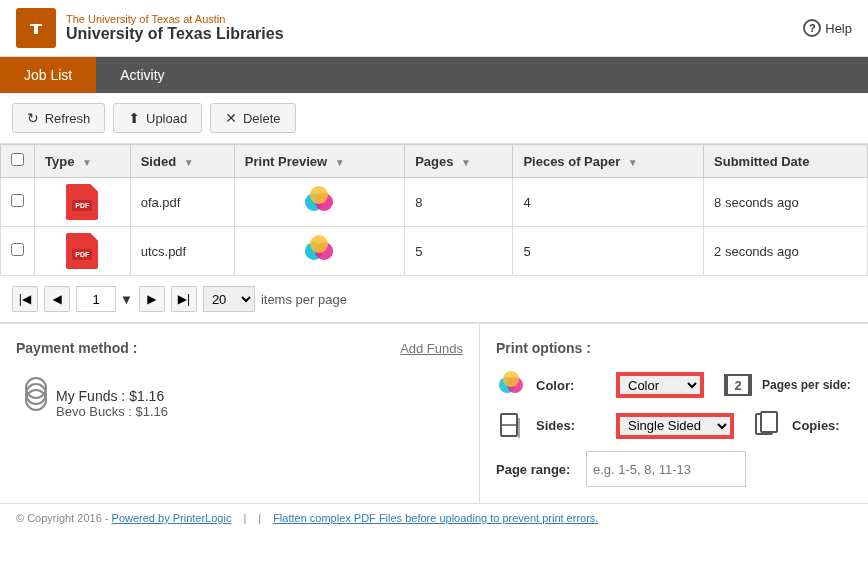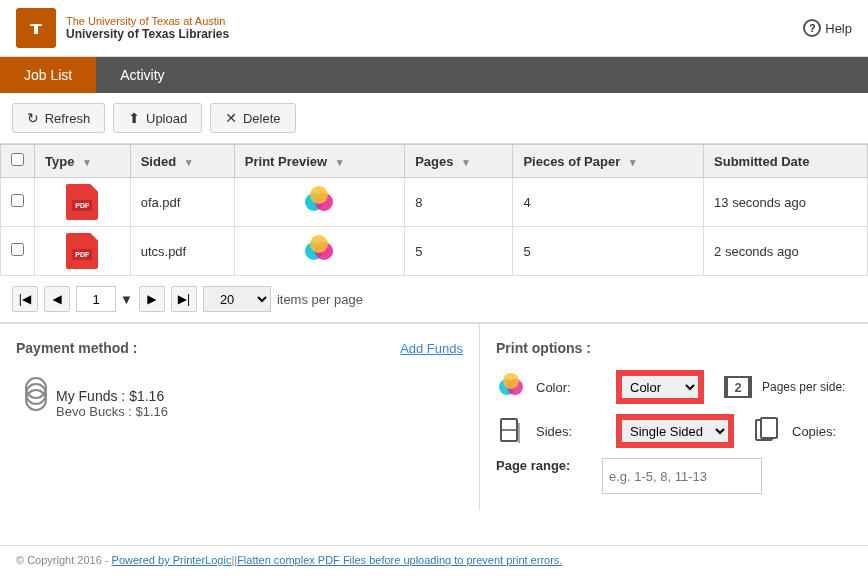--- a/index.html
+++ b/index.html
@@ -4,21 +4,21 @@
   <style>
     * { box-sizing: border-box; margin: 0; padding: 0; }
     body { font-family: Arial, sans-serif; font-size: 13px; background: #fff; color: #333; width: 868px; min-height: 579px; overflow-x: hidden; }
 
     
     .header { display: flex; align-items: center; justify-content: space-between; padding: 8px 16px; border-bottom: 1px solid #ddd; background: #fff; }
     .logo-area { display: flex; align-items: center; gap: 10px; }
     .logo-shield { width: 40px; height: 40px; background: #bf5700; border-radius: 3px; display: flex; align-items: center; justify-content: center; color: #fff; font-size: 18px; font-weight: bold; }
     .logo-text { display: flex; flex-direction: column; }
     .logo-text .univ { font-size: 11px; color: #bf5700; }
-    .logo-text .libraries { font-size: 12px; font-weight: bold; color: #333; }
+    .logo-text .libraries { font-size: 16px; font-weight: bold; color: #333; }
     .header-right { display: flex; align-items: center; gap: 16px; }
     .help-btn { display: flex; align-items: center; gap: 4px; font-size: 13px; color: #333; cursor: pointer; }
     .help-icon { width: 18px; height: 18px; border-radius: 50%; border: 2px solid #555; display: flex; align-items: center; justify-content: center; font-size: 11px; font-weight: bold; }
 
     
     .nav-tabs { display: flex; background: #555; }
     .nav-tab { padding: 10px 24px; font-size: 14px; color: #fff; cursor: pointer; }
     .nav-tab.active { background: #bf5700; color: #fff; }
 
     
@@ -42,49 +42,49 @@
     .file-icon { display: flex; align-items: center; justify-content: center; gap: 4px; }
     .pdf-box { width: 32px; height: 36px; background: #e53935; color: #fff; font-size: 8px; font-weight: bold; border-radius: 2px; display: flex; flex-direction: column; align-items: center; justify-content: center; position: relative; }
     .pdf-box::before { content: ''; position: absolute; top: 0; right: 0; width: 8px; height: 8px; background: #fff; clip-path: polygon(100% 0, 0 0, 100% 100%); }
     .pdf-box-inner { background: #c62828; padding: 2px 3px; font-size: 7px; border-radius: 1px; margin-top: 6px; }
 
     
     .pagination { display: flex; align-items: center; gap: 6px; padding: 10px 12px; border-bottom: 1px solid #ddd; }
     .page-btn { width: 26px; height: 26px; border: 1px solid #ccc; background: #f5f5f5; cursor: pointer; display: flex; align-items: center; justify-content: center; font-size: 12px; border-radius: 2px; }
     .page-input-wrap { display: flex; align-items: center; gap: 4px; }
     .page-input { width: 40px; height: 26px; border: 1px solid #ccc; text-align: center; font-size: 13px; }
-    .per-page-select { height: 26px; border: 1px solid #ccc; font-size: 13px; padding: 0 12px; }
+    .per-page-select { height: 26px; border: 1px solid #ccc; font-size: 13px; padding: 0 4px; }
     .per-page-label { font-size: 13px; color: #555; }
 
     
     .bottom-panels { display: flex; border-top: 1px solid #ddd; }
     .payment-panel { flex: 0 0 480px; padding: 16px; border-right: 1px solid #ddd; }
     .payment-header { display: flex; align-items: center; justify-content: space-between; margin-bottom: 16px; }
     .payment-title { font-size: 14px; font-weight: bold; color: #555; }
-    .add-funds-link { color: #3b82f6; text-decoration: underline; cursor: pointer; font-size: 13px; }
+    .add-funds-link { color: #737373; text-decoration: underline; cursor: pointer; font-size: 13px; }
     .funds-info { display: flex; align-items: flex-end; }
     .funds-icon { font-size: 28px; color: #777; }
     .funds-text { font-size: 14px; }
     .bevo-bucks { font-size: 13px; color: #555; }
 
     .print-panel { flex: 1; padding: 16px; }
     .print-panel-title { font-size: 14px; font-weight: bold; color: #555; margin-bottom: 14px; }
     .print-options-grid { display: flex; flex-direction: column; gap: 10px; }
     .print-option-row { display: flex; align-items: center; gap: 10px; }
     .option-icon { width: 30px; height: 30px; display: flex; align-items: center; justify-content: center; }
-    .option-label { font-size: 13px; font-weight: normal; width: 70px; }
+    .option-label { font-size: 13px; font-weight: bold; width: 70px; }
     .option-control { flex: 1; }
-    .option-control select { width: 100%; height: 34px; border: 6px solid #ef4444; font-size: 13px; padding: 0 4px; }
-
-    
-    .page-range-row { display: flex; align-items: flex-start; gap: 26px; }
+    .option-control select { width: 100%; height: 26px; border: 4px solid #ef4444; font-size: 13px; padding: 0 4px; }
+
+    
+    .page-range-row { display: flex; align-items: center; gap: 10px; }
     .page-range-label { font-size: 13px; font-weight: bold; width: 80px; }
 
     
-    .footer { padding: 8px 16px; font-size: 11px; color: #555; border-top: 1px solid #ddd; display: flex; flex-wrap: wrap; margin-top: 35px; }
+    .footer { padding: 8px 16px; font-size: 11px; color: #555; border-top: 1px solid #ddd; display: flex; gap: 12px; flex-wrap: wrap; }
     .footer a { color: #337ab7; text-decoration: underline; cursor: pointer; }
     .footer span { color: #888; }
 
     
     .pages-per-side-icon { width: 28px; height: 22px; border: 2px solid #555; display: flex; align-items: center; justify-content: center; font-size: 14px; font-weight: bold; color: #555; }
   </style>
 </head>
 <body>
 
 <div class="header">
@@ -181,21 +181,21 @@
         <div class="color-circles">
           <svg width="36" height="36" viewBox="0 0 36 36">
             <circle cx="13" cy="18" r="9" fill="#00bcd4" opacity="0.85"></circle>
             <circle cx="23" cy="18" r="9" fill="#e91e8c" opacity="0.85"></circle>
             <circle cx="18" cy="11" r="9" fill="#f9c030" opacity="0.85"></circle>
           </svg>
         </div>
       </td>
       <td>8</td>
       <td>4</td>
-      <td>13 seconds ago</td>
+      <td>8 seconds ago</td>
     </tr>
         <tr>
       <td class="checkbox-cell">
         <input type="checkbox" style="">
       </td>
       <td>
         <div class="file-icon">
           <div class="pdf-box">
             <div class="pdf-box-inner">PDF</div>
           </div>

